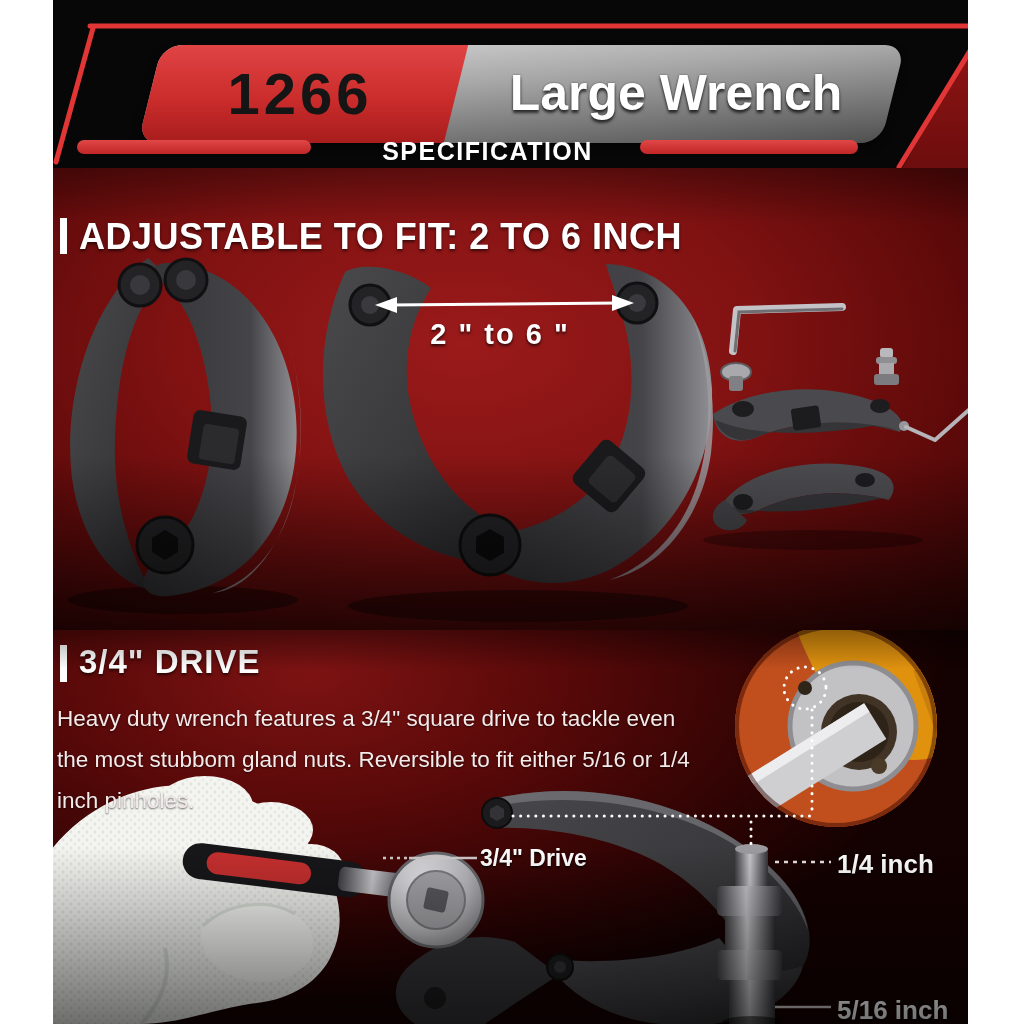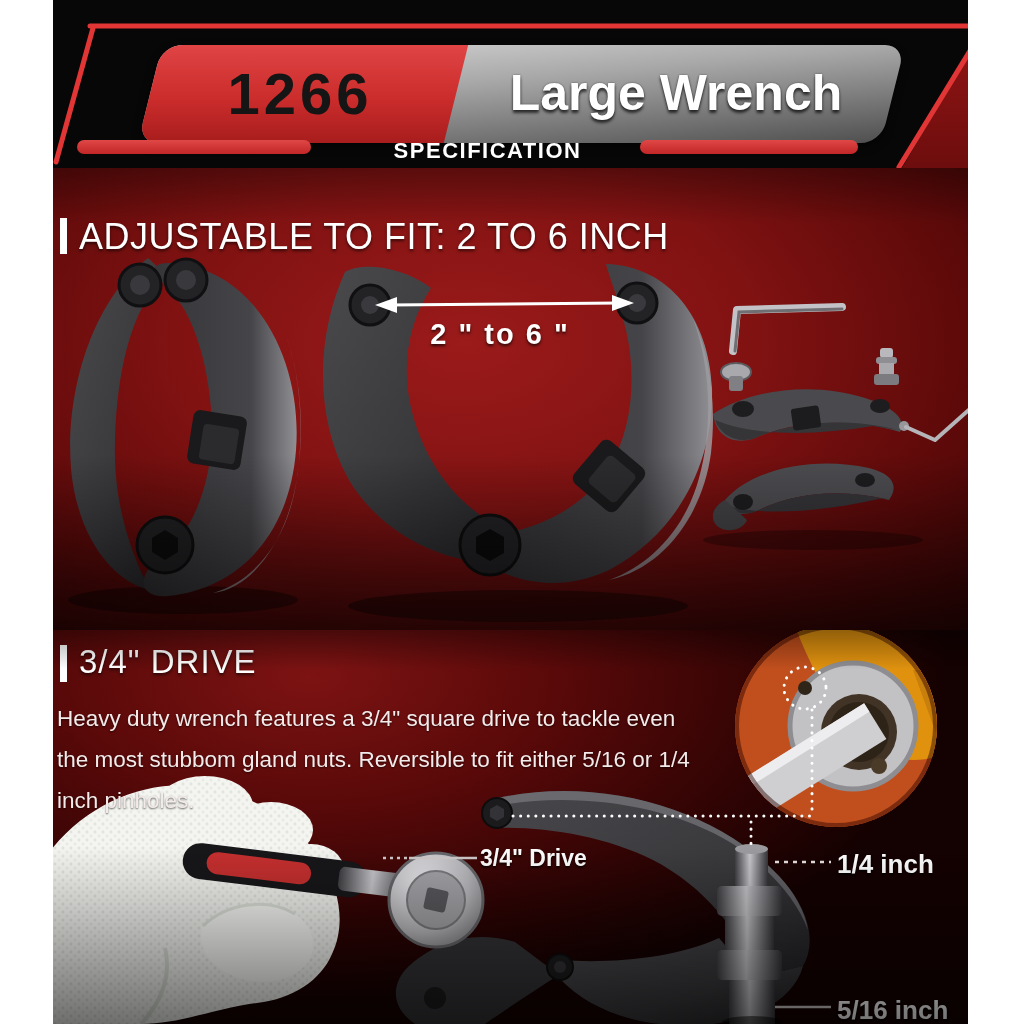--- a/index.html
+++ b/index.html
@@ -14,32 +14,32 @@
          border-radius:20px;overflow:hidden;background:linear-gradient(175deg,#d9d9d9 0%,#a8a8a8 40%,#4f4f4f 100%);
          box-shadow:0 4px 8px rgba(0,0,0,.55);}
   .badge-red{position:absolute;left:-30px;top:0;width:336px;height:98px;
              background:linear-gradient(180deg,#e04444 0%,#cb2c2c 55%,#a81d1d 100%);}
   .badge-model{position:absolute;left:0;top:0;width:300px;height:98px;line-height:98px;text-align:center;
                transform:skewX(14deg);font-size:58px;font-weight:bold;letter-spacing:4px;color:#151515;}
   .badge-product{position:absolute;left:316px;top:0;width:420px;height:98px;line-height:96px;text-align:center;
                transform:skewX(14deg);font-size:50px;font-weight:bold;color:#ffffff;
                text-shadow:0 3px 3px rgba(0,0,0,.65),0 0 2px rgba(0,0,0,.5);white-space:nowrap;}
   .spec-tab{position:absolute;left:322px;top:136px;width:225px;height:30px;line-height:30px;text-align:center;
-            color:#fff;font-size:22px;font-weight:bold;letter-spacing:1.5px;white-space:nowrap;}
+            color:#fff;font-size:25px;font-weight:bold;letter-spacing:1.5px;white-space:nowrap;}
   .red-bar{position:absolute;top:140px;height:14px;border-radius:7px;background:linear-gradient(180deg,#e04747,#c22626);}
   .red-bar.left{left:24px;width:234px;}
   .red-bar.right{left:587px;width:218px;}
 
   
   .section-fit{position:absolute;left:0;top:168px;width:915px;height:462px;
       background:radial-gradient(ellipse 720px 430px at 45% 38%, #9b1a1a 0%, #811212 40%, #5c0909 72%, #330404 100%);}
   .section-fit .shade{position:absolute;inset:0;
       background:linear-gradient(180deg,rgba(0,0,0,.30) 0%,rgba(0,0,0,0) 12%,rgba(0,0,0,0) 62%,rgba(0,0,0,.62) 100%);}
   .h-bar{position:absolute;width:7px;background:#ffffff;}
-  .heading{position:absolute;color:#ffffff;font-weight:normal;white-space:nowrap;
+  .heading{position:absolute;color:#ffffff;font-weight:bold;white-space:nowrap;
            text-shadow:0 2px 3px rgba(0,0,0,.6);}
   .fit-bar{left:7px;top:50px;height:36px;}
   .fit-heading{left:26px;top:48px;font-size:36px;letter-spacing:.5px;}
   .range-label{position:absolute;left:327px;top:150px;width:240px;text-align:center;color:#fff;
                font-size:29px;font-weight:bold;letter-spacing:2px;white-space:nowrap;
                text-shadow:0 2px 3px rgba(0,0,0,.7);}
 
   
   .section-drive{position:absolute;left:0;top:630px;width:915px;height:394px;
       background:radial-gradient(ellipse 640px 330px at 28% 12%, #7d1313 0%, #5a0909 38%, #330404 72%, #140101 100%);}

